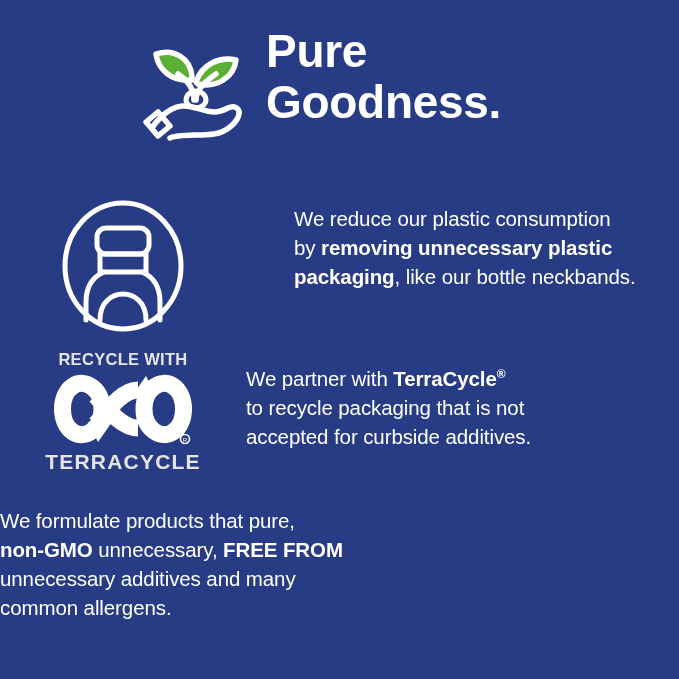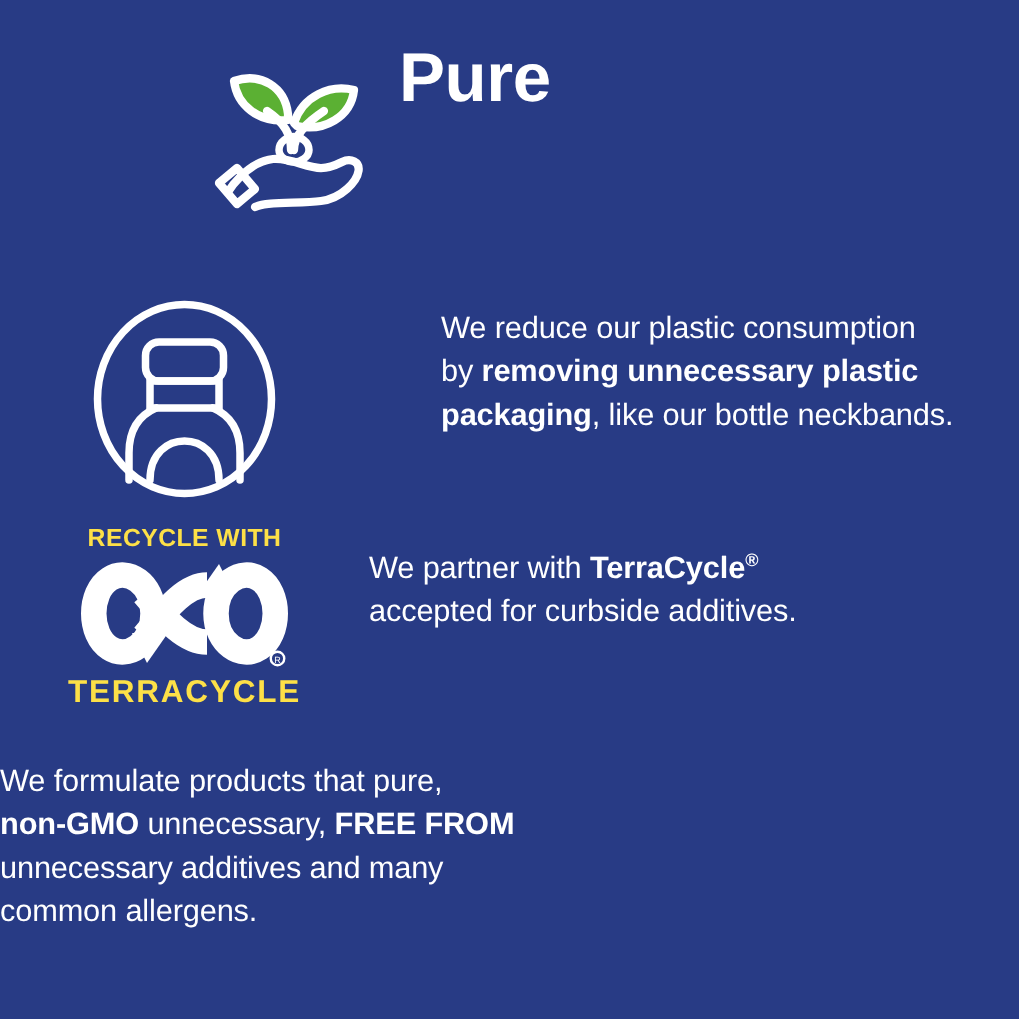--- a/index.html
+++ b/index.html
@@ -101,21 +101,21 @@
   }
 
   
   .tc-badge {
     width: 144px;
     display: flex;
     flex-direction: column;
     align-items: center;
   }
   .tc-top, .tc-bottom {
-    color: #fde047;
+    color: #e5e5e5;
     font-weight: bold;
     text-align: center;
     white-space: nowrap;
   }
   .tc-top {
     font-size: 16.5px;
     letter-spacing: 0.3px;
     line-height: 18px;
   }
   .tc-bottom {
@@ -152,20 +152,21 @@
         <path d="M44 66 C44 60 50 57 54 57 C58 57 64 60 64 66 C64 71 58 74 54 74 C50 74 44 71 44 66 Z" fill="none" stroke="#FFFFFF" stroke-width="5"></path>
 
         <path d="M10 94 C10 94 22 74 40 72 C52 71 62 78 72 78 C78 78 82 76 86 74 C92 71 98 74 97 80 C96 87 86 98 72 100 C58 102 36 100 28 104" fill="none" stroke="#FFFFFF" stroke-width="5.5" stroke-linecap="round" stroke-linejoin="round"></path>
 
         <path d="M4 88 L16 78 L28 92 L16 102 Z" fill="none" stroke="#FFFFFF" stroke-width="5.5" stroke-linejoin="round"></path>
       </svg>
     </div>
 
     <div class="headline">
       <span class="headline-line">Pure</span>
+      <span class="headline-line">Goodness.</span>
     </div>
   </div>
 
   <div class="row row-1">
     <div class="icon-cell">
       <div>
         <svg viewBox="0 0 126 136" width="126" height="136" aria-hidden="true">
           <ellipse cx="63" cy="68" rx="58" ry="63" fill="none" stroke="#FFFFFF" stroke-width="5"></ellipse>
 
           <rect x="37" y="30" width="52" height="26" rx="9" fill="none" stroke="#FFFFFF" stroke-width="5"></rect>
@@ -202,20 +203,21 @@
 
             <circle cx="133" cy="67" r="4.5" fill="none" stroke="#FFFFFF" stroke-width="1.6"></circle>
             <text x="133" y="70" font-size="6" fill="#FFFFFF" text-anchor="middle" font-family="Liberation Sans, sans-serif">R</text>
           </svg>
         </div>
         <div class="tc-bottom">TERRACYCLE</div>
       </div>
     </div>
     <div class="text-cell">
       <p><span>We partner with </span><b>TerraCycle</b><b class="reg">®</b></p>
+      <p><span>to recycle packaging that is not</span></p>
       <p><span>accepted for curbside additives.</span></p>
     </div>
   </div>
 
   <div class="row row-3">
     <div class="text-cell">
       <p><span>We formulate products that pure,</span></p>
       <p><b>non-GMO</b><span> unnecessary, </span><b>FREE FROM</b></p>
       <p><span>unnecessary additives and many</span></p>
       <p><span>common allergens.</span></p>

